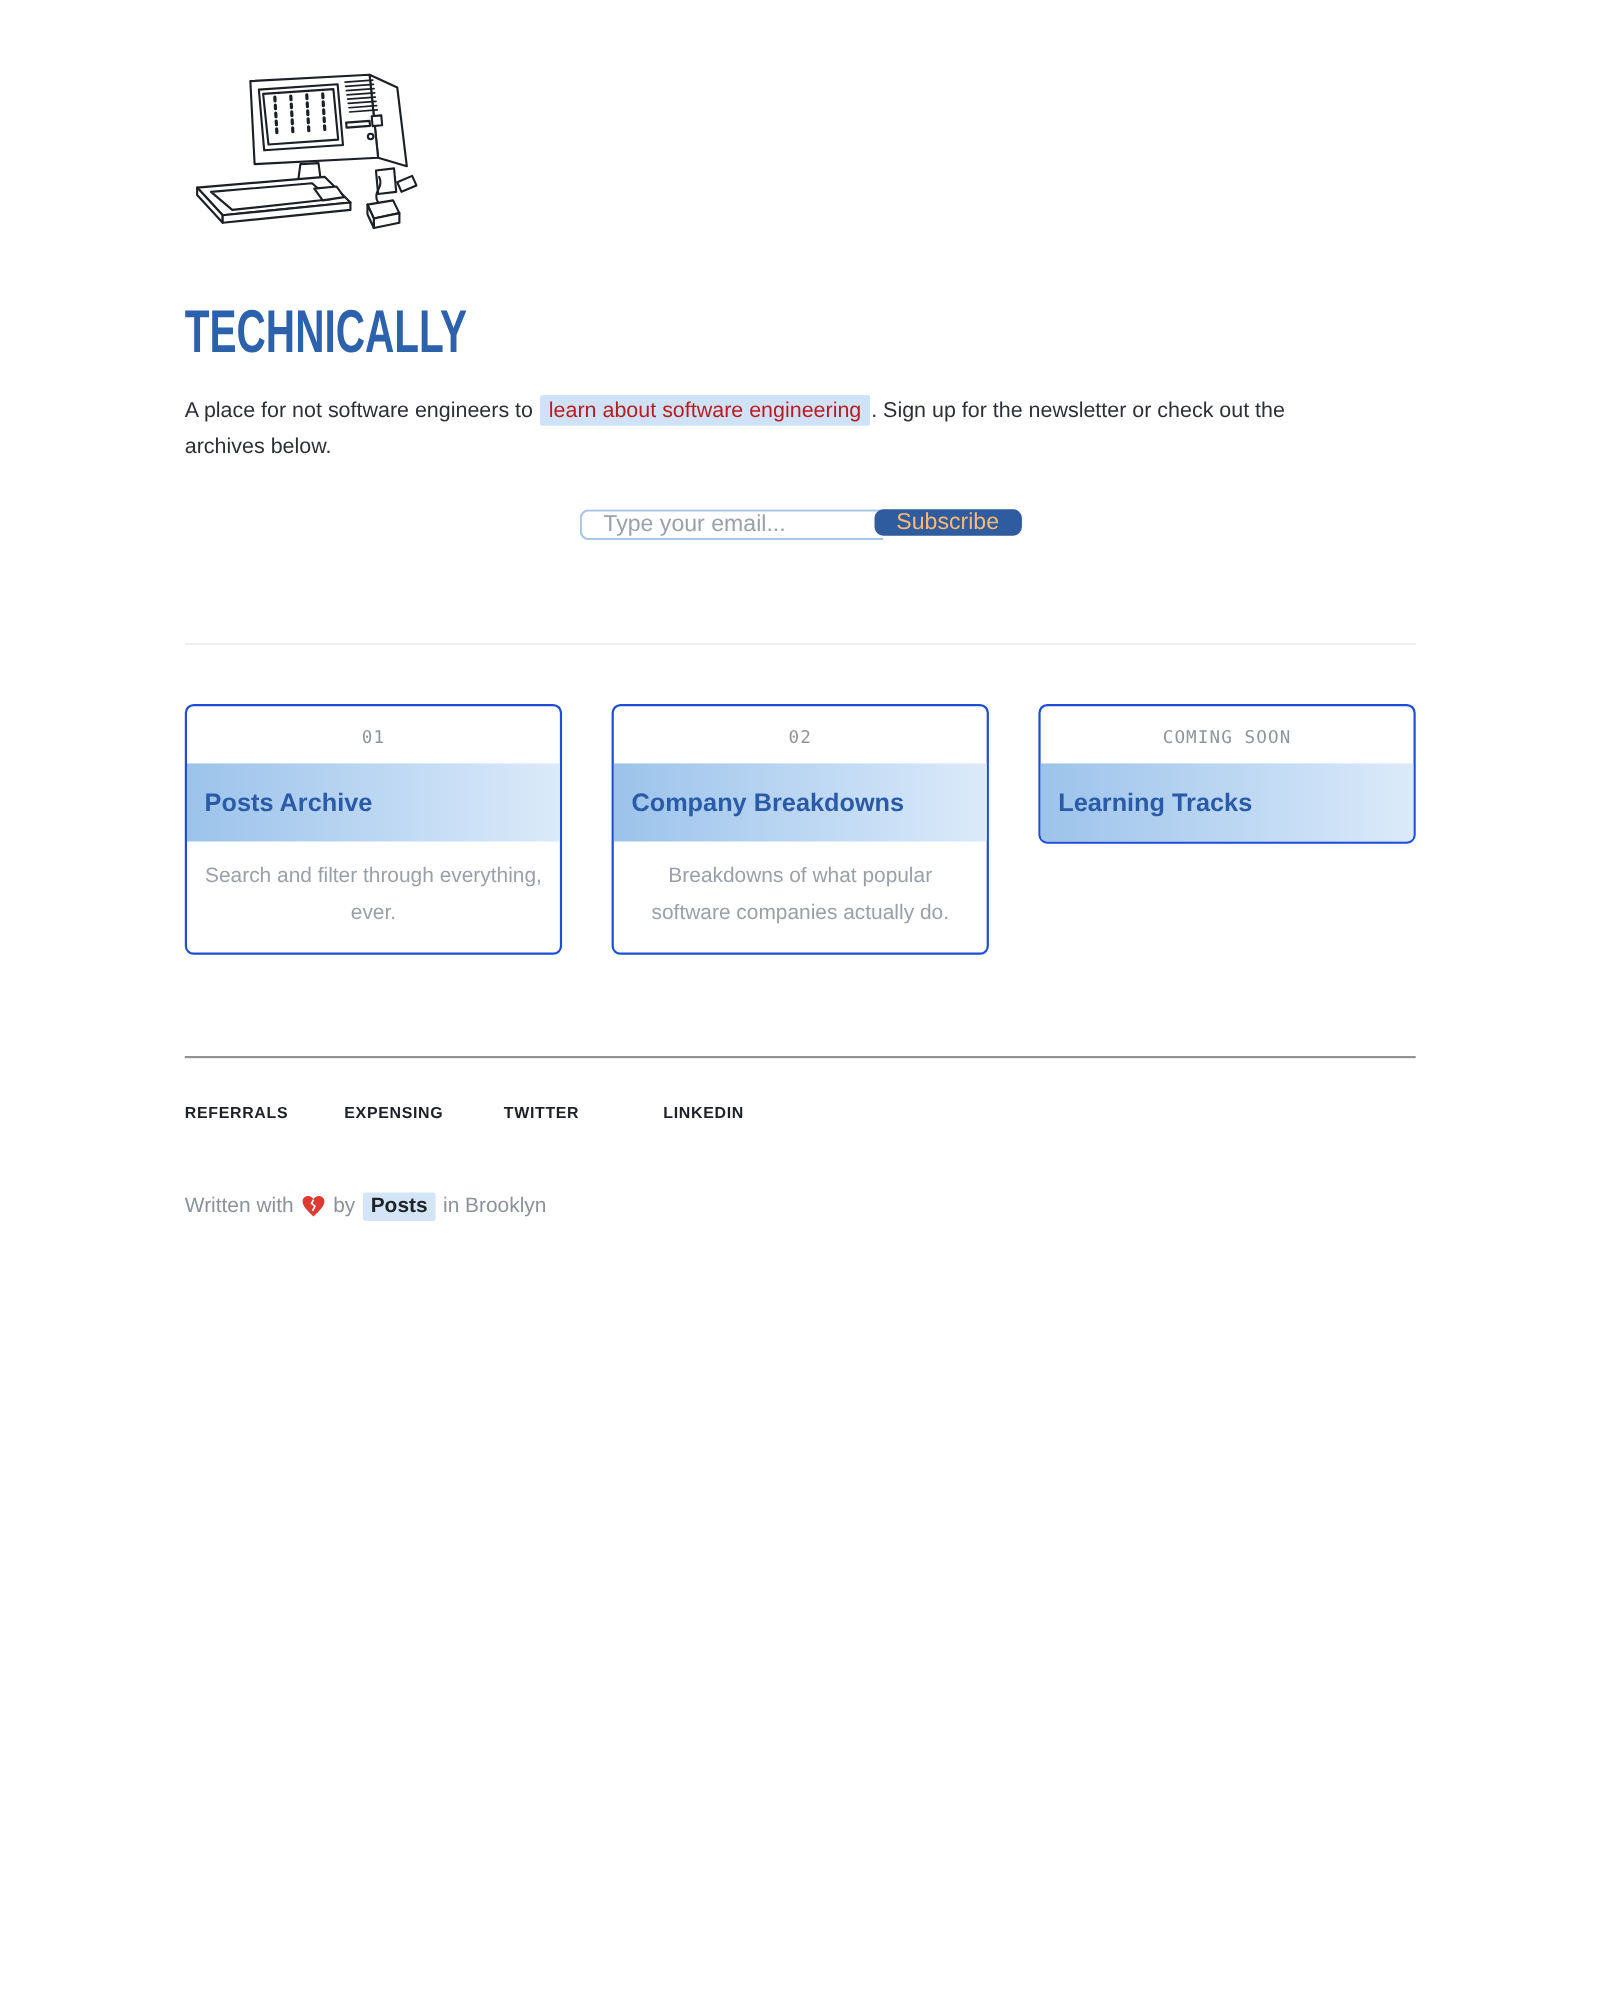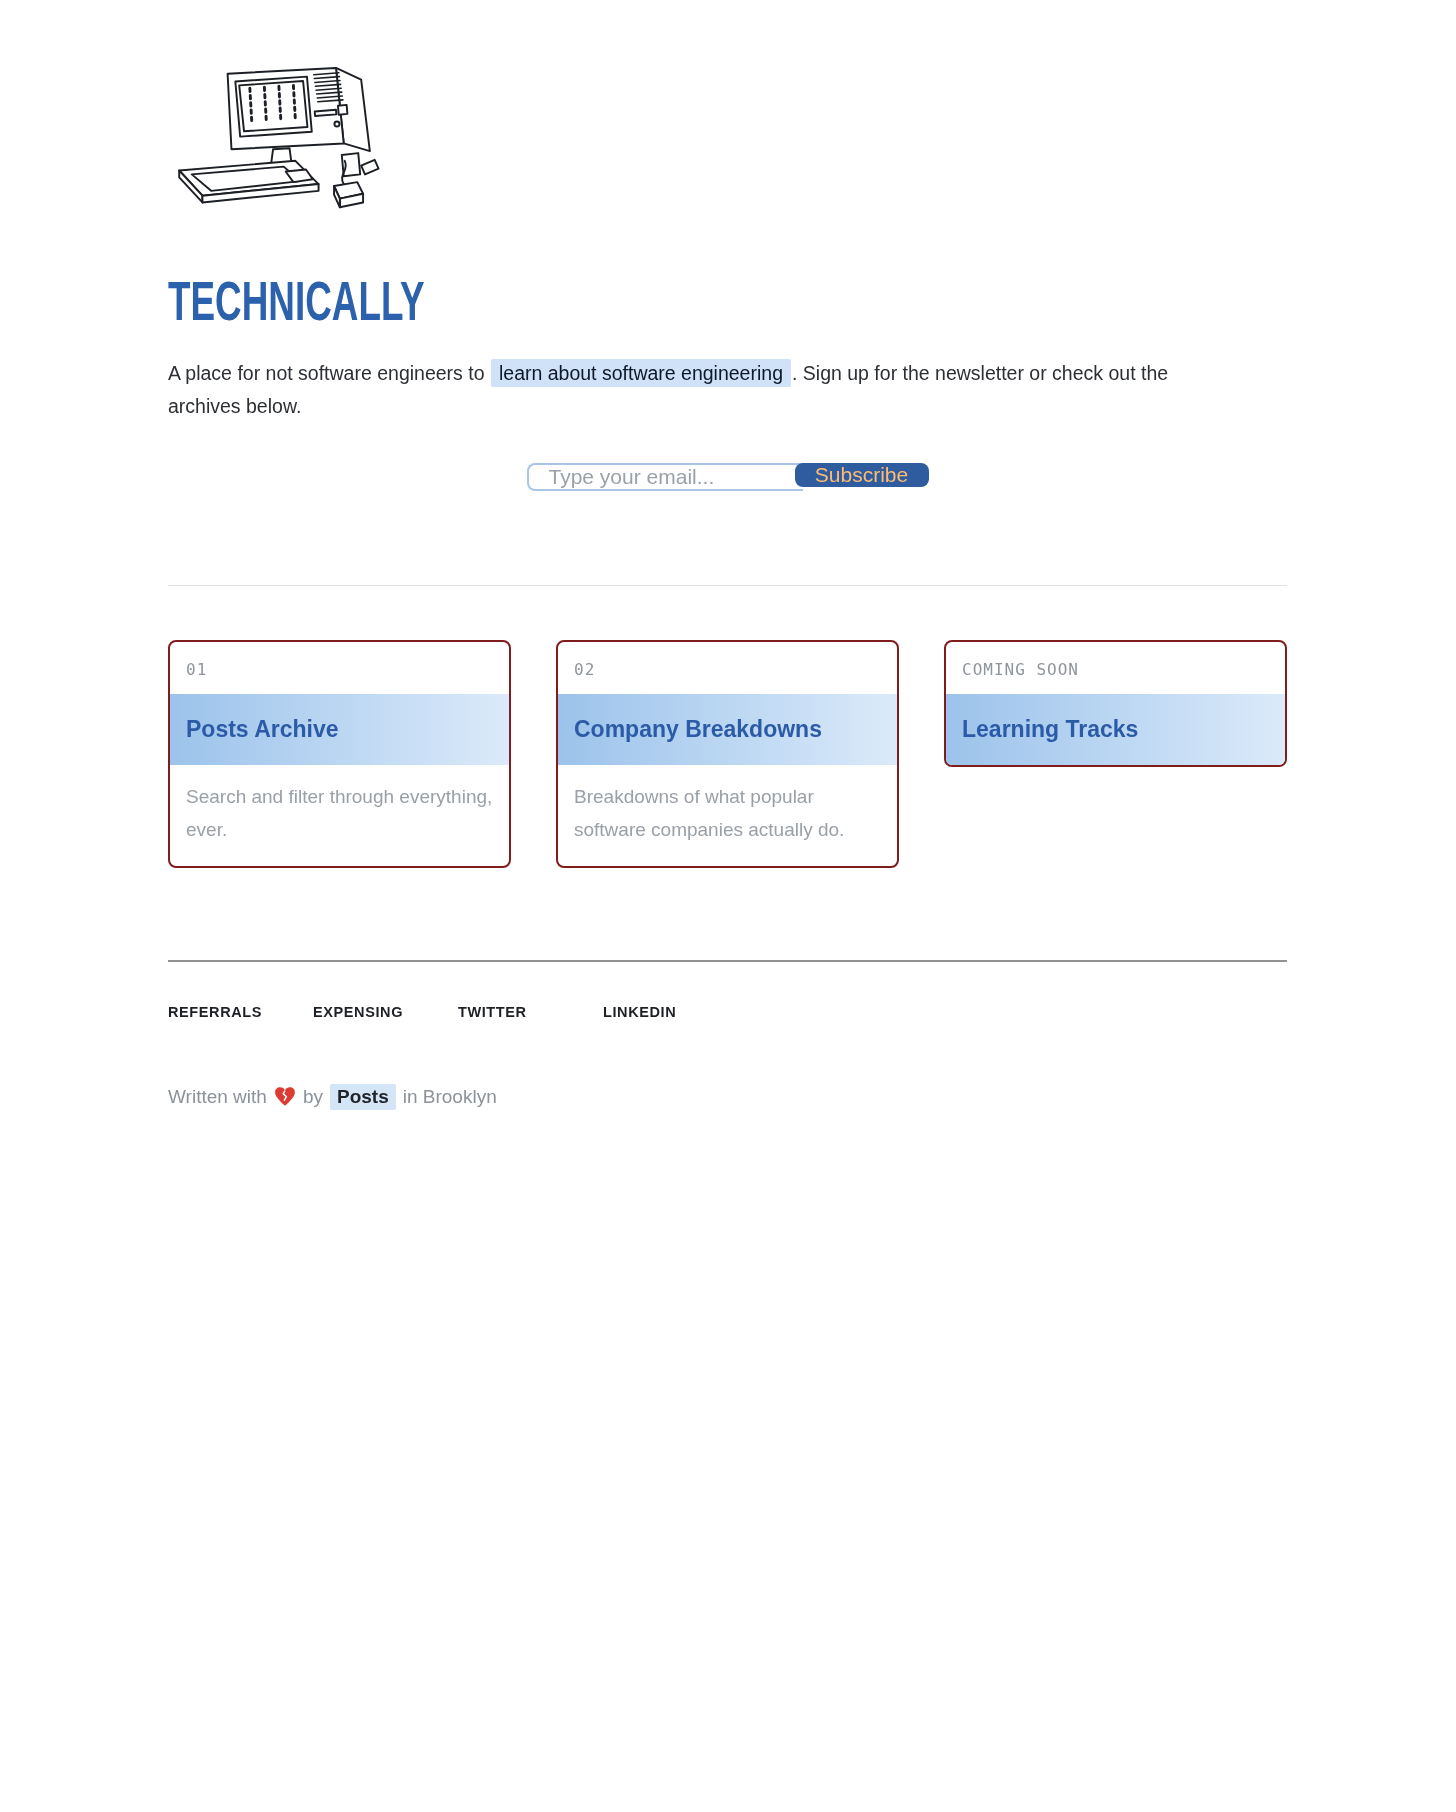--- a/index.html
+++ b/index.html
@@ -40,21 +40,21 @@
 
   
   .tagline {
     font-size: 19.5px;
     line-height: 33px;
     color: #2c2f34;
     max-width: 1040px;
     margin-bottom: 40px;
   }
   .tagline a.hl-link {
-    color: #0f172a;
+    color: #b91c1c;
     text-decoration: none;
     background: #cfe2f7;
     padding: 3px 8px;
     border-radius: 2px;
     margin: 0 1px;
   }
 
   
   .subscribe-form {
     width: 402px;
@@ -88,25 +88,26 @@
   }
 
   
   .divider-light { border: none; border-top: 1px solid #e1e3e6; margin-bottom: 54px; }
   .divider-dark  { border: none; border-top: 2px solid #909294; margin: 92px 0 42px 0; }
 
   
   .cards { display: flex; gap: 45px; align-items: flex-start; }
   .card {
     flex: 1 1 0;
-    border: 2px solid #7f1d1d;
+    border: 2px solid #1d4ed8;
     border-radius: 8px;
     background: #ffffff;
     overflow: hidden;
     cursor: pointer;
+    text-align: center;
   }
   .card-label {
     font-family: "DejaVu Sans Mono", monospace;
     font-size: 16px;
     letter-spacing: 1px;
     color: #8f959c;
     padding: 18px 16px 15px 16px;
   }
   .card-band {
     height: 71px;

